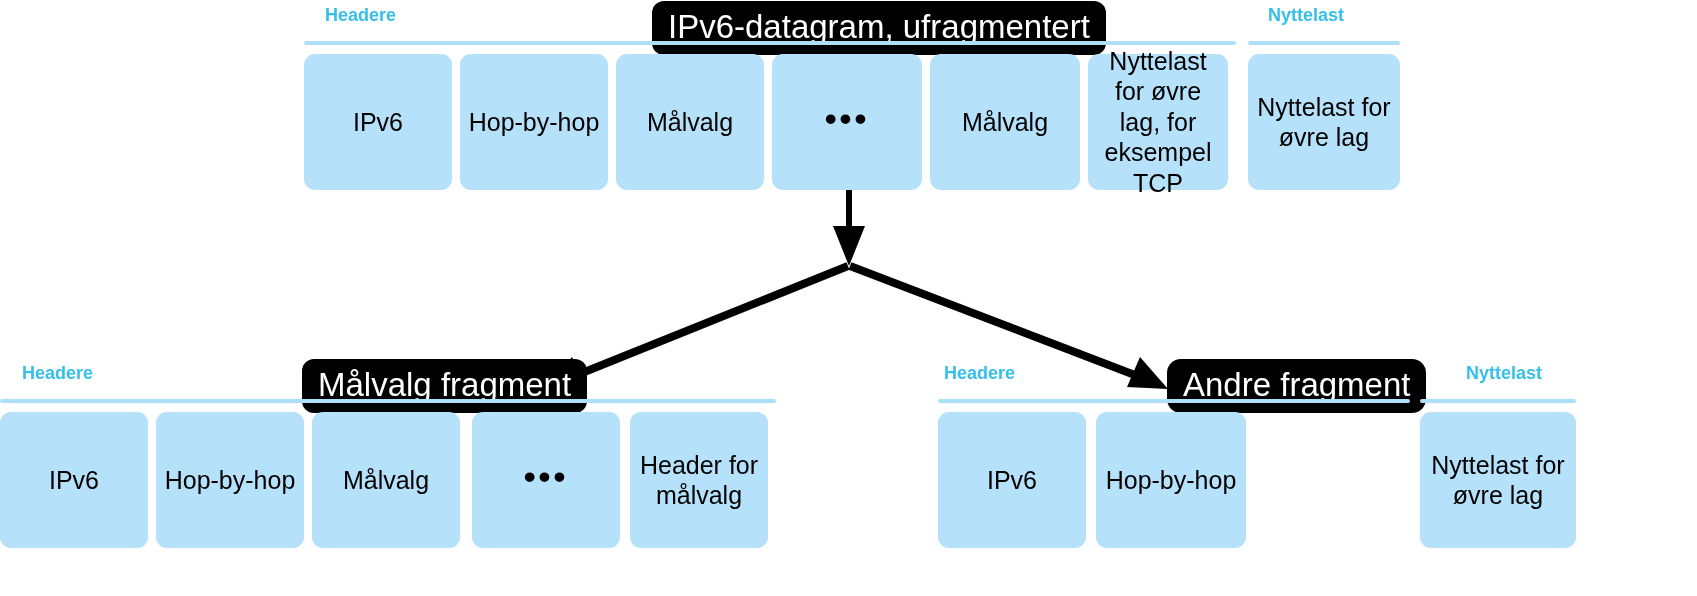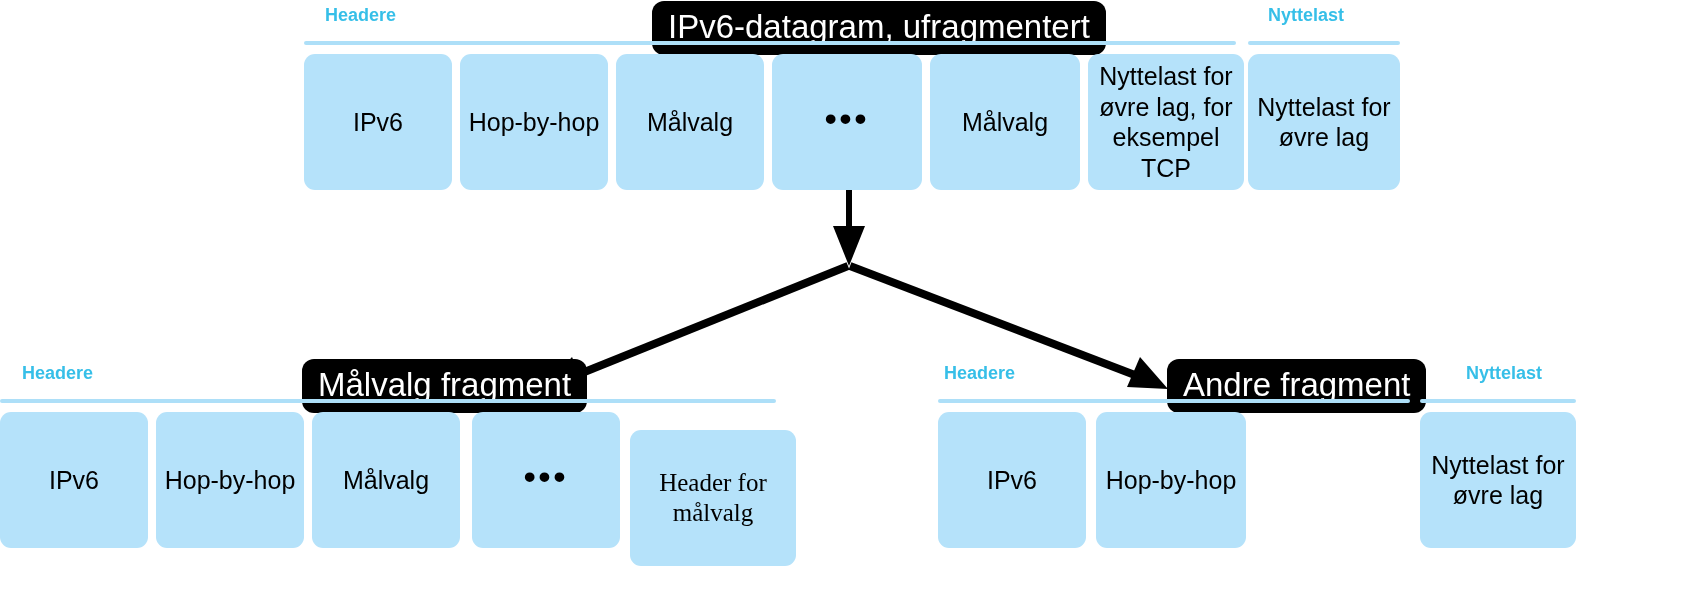--- a/index.html
+++ b/index.html
@@ -93,21 +93,21 @@
   <div class="section-label" style="left:1268px; top:6px;">Nyttelast</div>
 
   <div class="rule" style="left:304px; top:41px; width:932px;"></div>
   <div class="rule" style="left:1248px; top:41px; width:152px;"></div>
 
   <div class="box" style="left:304px; top:54px; width:148px; height:136px;">IPv6</div>
   <div class="box" style="left:460px; top:54px; width:148px; height:136px;">Hop-by-hop</div>
   <div class="box" style="left:616px; top:54px; width:148px; height:136px;">Målvalg</div>
   <div class="box dots" style="left:772px; top:54px; width:150px; height:136px;">•••</div>
   <div class="box" style="left:930px; top:54px; width:150px; height:136px;">Målvalg</div>
-  <div class="box" style="left:1088px; top:54px; width:156px; height:136px;">Nyttelast for øvre lag, for eksempel TCP</div>
+  <div class="box" style="left:1088px; top:54px; width:140px; height:136px;">Nyttelast for øvre lag, for eksempel TCP</div>
   <div class="box" style="left:1248px; top:54px; width:152px; height:136px;">Nyttelast for øvre lag</div>
 
   <svg class="arrows" viewBox="0 0 1697 596">
 
     <line x1="849" y1="190" x2="849" y2="243" stroke="#000000" stroke-width="6"></line>
     <polygon points="849,266 833,226 865,226" fill="#000000"></polygon>
 
     <line x1="848" y1="266" x2="572" y2="377" stroke="#000000" stroke-width="8"></line>
     <polygon points="543,389 585,386 572,357" fill="#000000"></polygon>
 
@@ -118,25 +118,25 @@
   <div class="section-label" style="left:22px; top:364px;">Headere</div>
 
   <div class="chip" style="left:302px; top:359px;">Målvalg fragment</div>
 
   <div class="rule" style="left:0px; top:399px; width:776px;"></div>
 
   <div class="box" style="left:0px; top:412px; width:148px; height:136px;">IPv6</div>
   <div class="box" style="left:156px; top:412px; width:148px; height:136px;">Hop-by-hop</div>
   <div class="box" style="left:312px; top:412px; width:148px; height:136px;">Målvalg</div>
   <div class="box dots" style="left:472px; top:412px; width:148px; height:136px;">•••</div>
-  <div class="box" style="left:630px; top:430px; width:166px; height:136px;font-family:Liberation Serif, serif;">Header for målvalg</div>
+  <div class="box" style="left:630px; top:412px; width:138px; height:136px;">Header for målvalg</div>
 
   <div class="section-label" style="left:944px; top:364px;">Headere</div>
 
-  <div class="chip" style="left:1167px; top:359px;">Andre fragment</div>
+  <div class="chip" style="left:1167px; top:359px;border-radius:14px;">Andre fragment</div>
 
   <div class="section-label" style="left:1466px; top:364px;">Nyttelast</div>
 
   <div class="rule" style="left:938px; top:399px; width:472px;"></div>
   <div class="rule" style="left:1420px; top:399px; width:156px;"></div>
 
   <div class="box" style="left:938px; top:412px; width:148px; height:136px;">IPv6</div>
   <div class="box" style="left:1096px; top:412px; width:150px; height:136px;">Hop-by-hop</div>
   <div class="box" style="left:1420px; top:412px; width:156px; height:136px;">Nyttelast for øvre lag</div>
 

